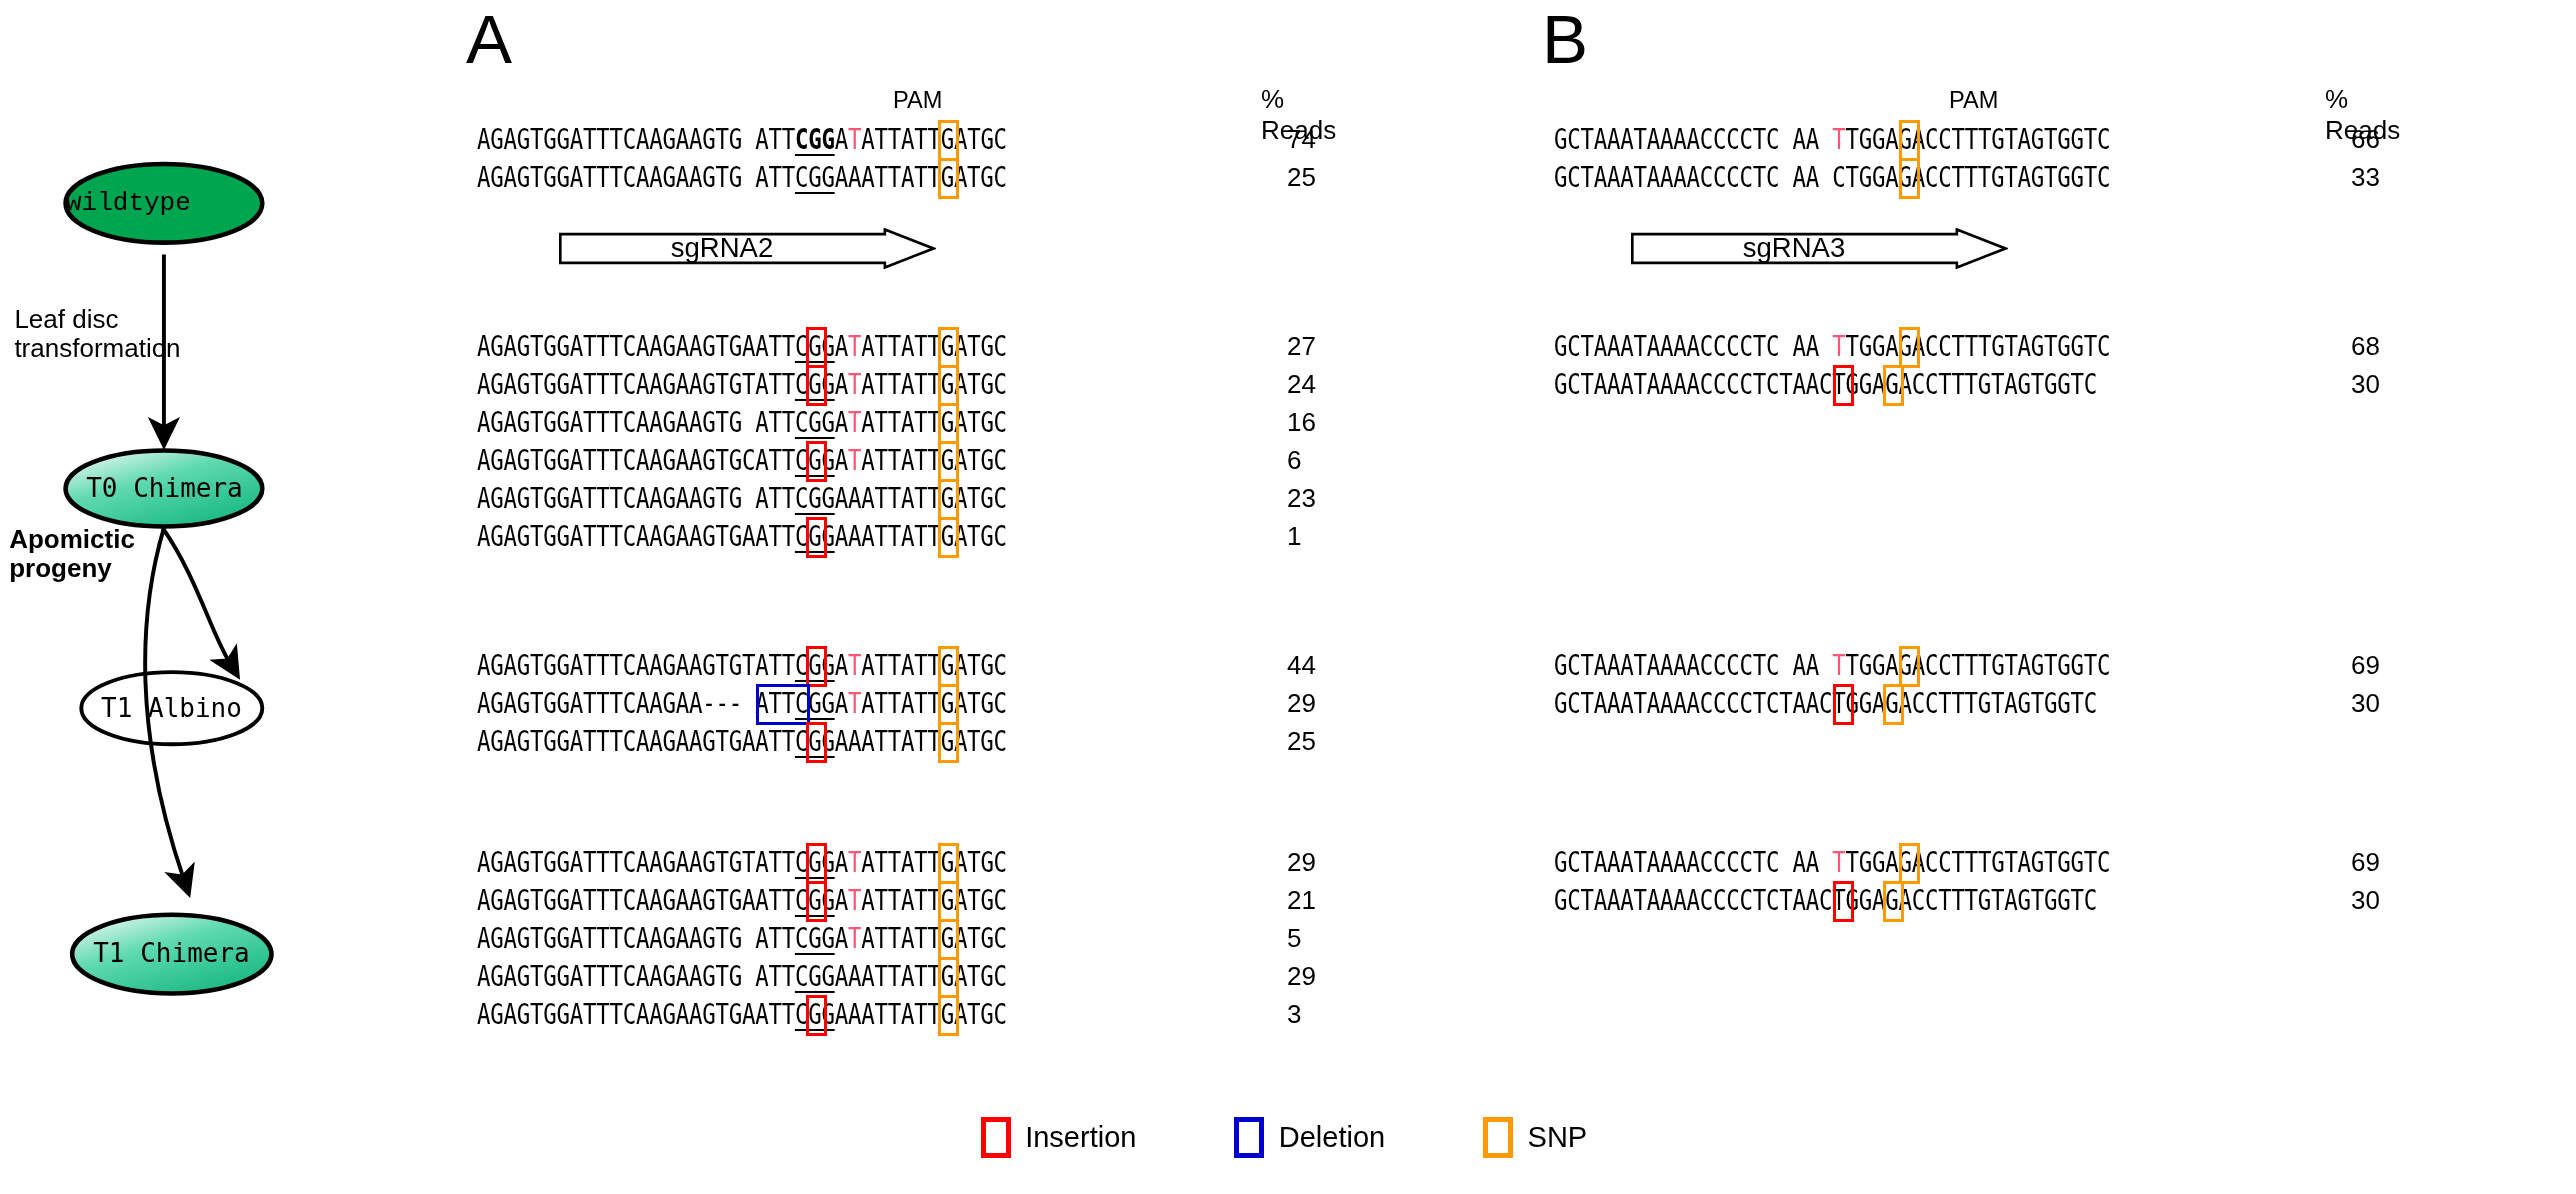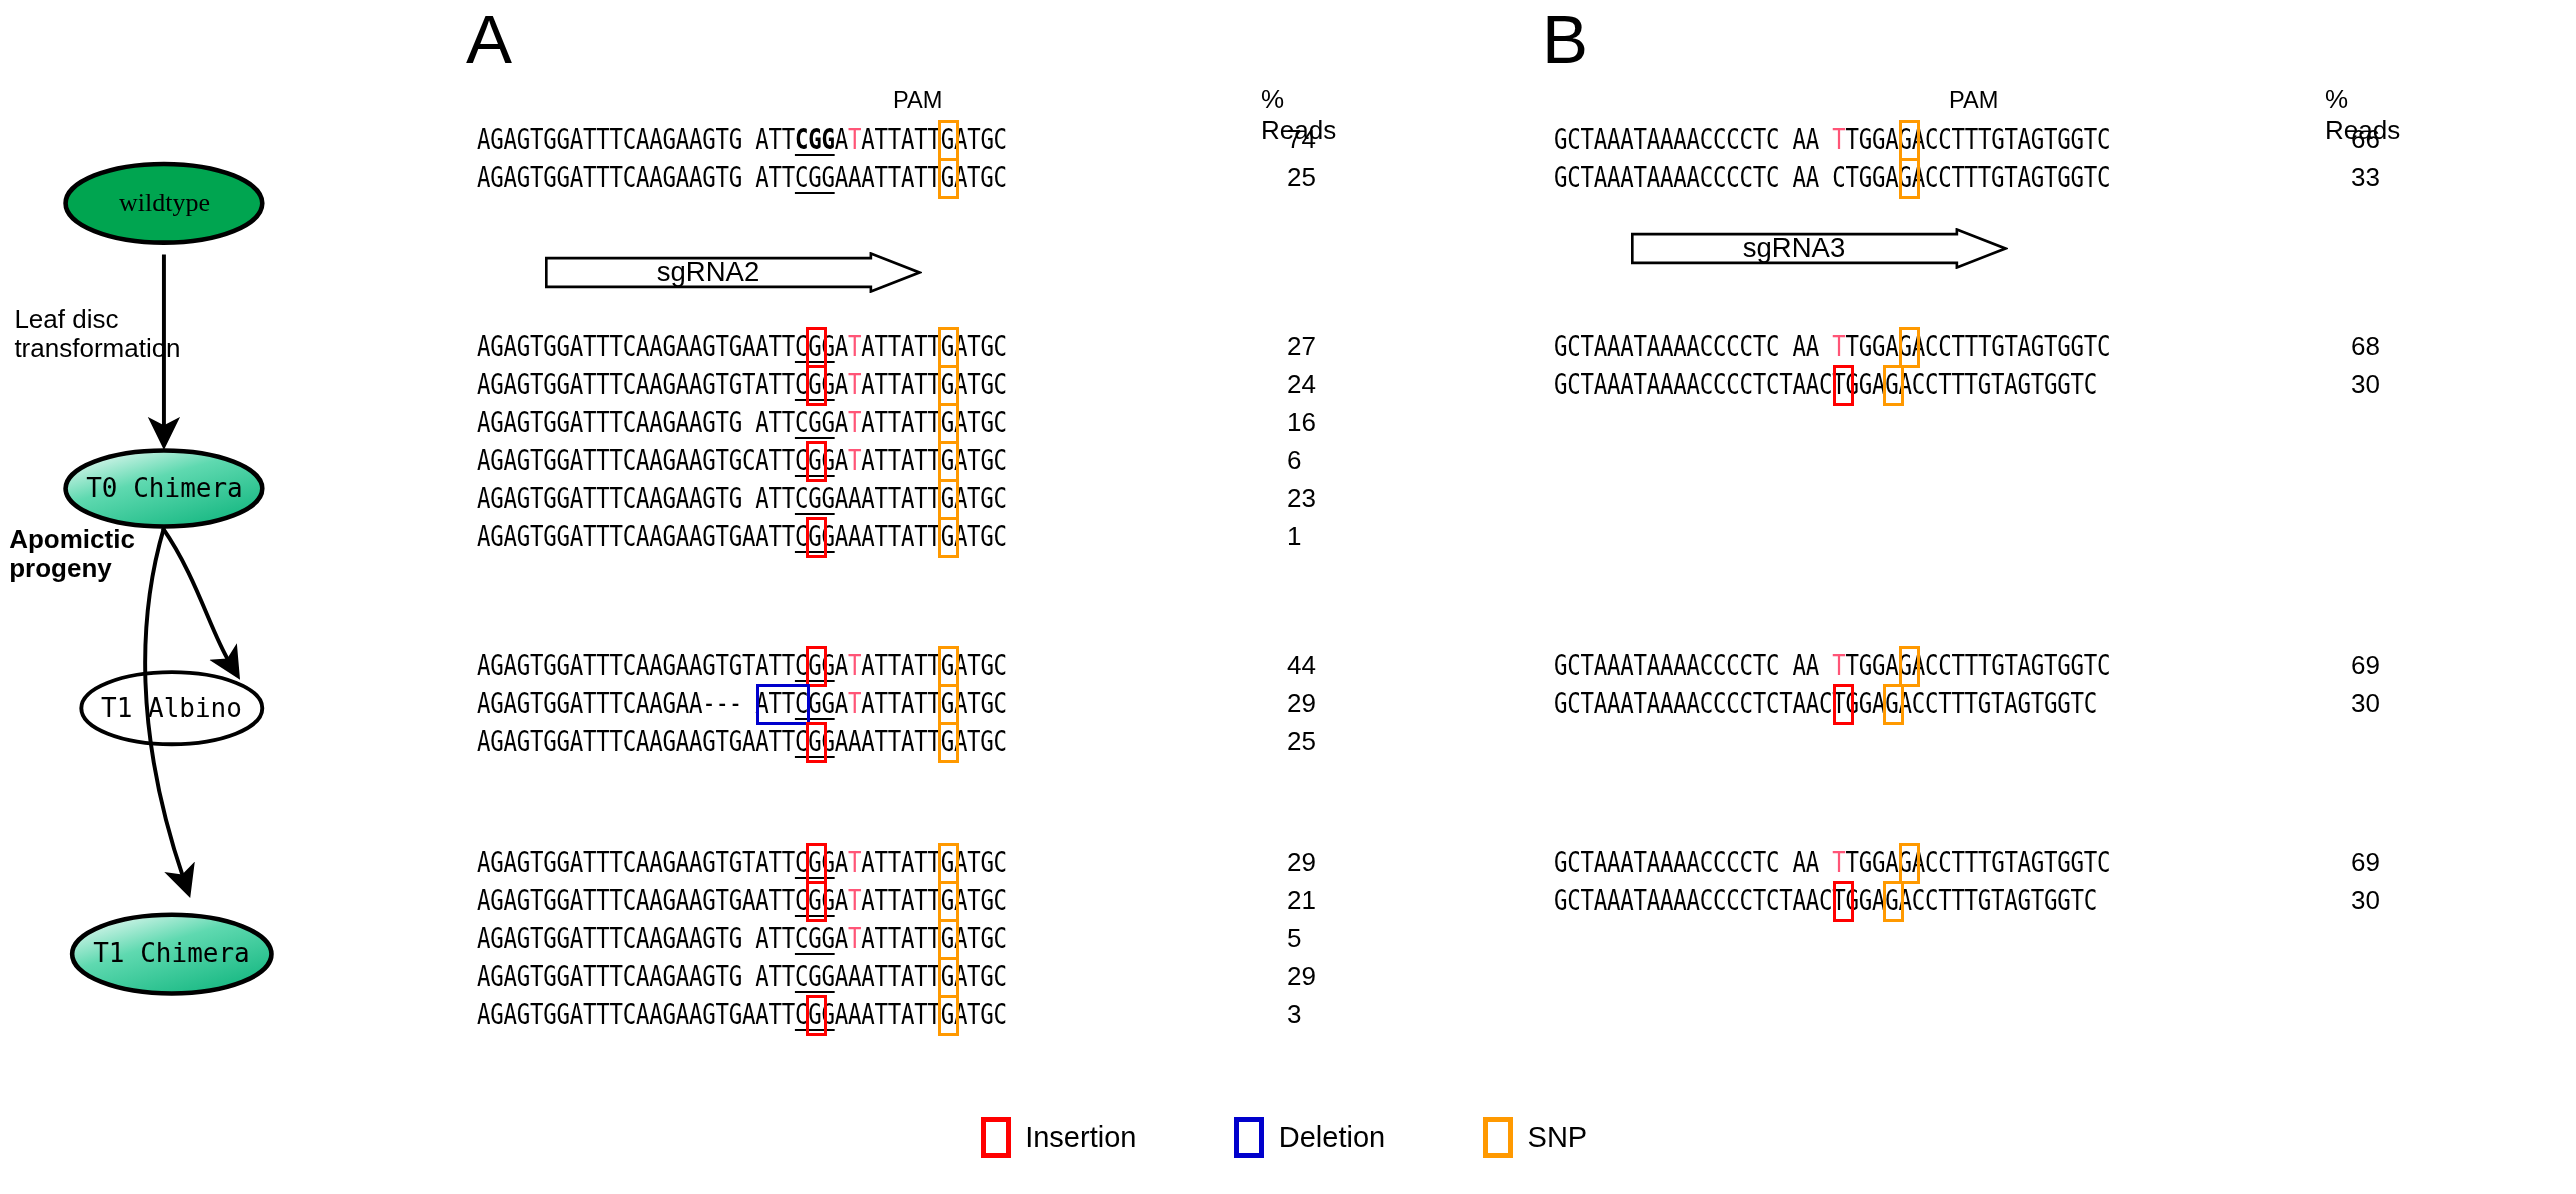--- a/index.html
+++ b/index.html
@@ -79,21 +79,21 @@
     <path d="M248,805 C300,880 320,960 350,1010" fill="none" stroke="#000" stroke-width="6" marker-end="url(#arrowhead)"></path>
 
     <path d="M250,805 C210,940 205,1120 280,1340" fill="none" stroke="#000" stroke-width="6" marker-end="url(#arrowhead)"></path>
   </svg>
 
   <div class="flow-label" style="left:14.4px;top:305px;width:197px;">Leaf disc
 transformation</div>
   <div class="flow-label" style="left:9.2px;top:525px;width:190px;font-weight:bold;">Apomictic
 progeny</div>
 
-  <div style="position:absolute;left:66px;top:188px;width:197px;text-align:center;font-family:Liberation Serif, serif;font-size:26px;">wildtype</div>
+  <div style="position:absolute;left:66px;top:188px;width:197px;font-family:Liberation Mono, monospace;font-size:26px;">wildtype</div>
   <div style="position:absolute;left:66px;top:473px;width:197px;text-align:center;font-family:'DejaVu Sans Mono',monospace;font-size:26px;">T0 Chimera</div>
   <div style="position:absolute;left:73px;top:693px;width:197px;text-align:center;font-family:'DejaVu Sans Mono',monospace;font-size:26px;">T1 Albino</div>
   <div style="position:absolute;left:73px;top:938px;width:197px;text-align:center;font-family:'DejaVu Sans Mono',monospace;font-size:26px;">T1 Chimera</div>
 </div>
 
 <div class="panel-letter" style="left:466px;top:5.2px;">A</div>
 <div class="seqpanel" id="panelA" style="left: 477px; height: 1062px;">
     <div class="pamlabel" style="left: 416px; top: 87px;">PAM</div>
     <div class="colhead" style="left: 784px; top: 84px;">% Reads</div>
     <div class="block" style="left: 0px; top: 123px;">
@@ -187,21 +187,21 @@
         <span class="hl snp" style="left: 461px; width: 20.5px; top: -2.6px; height: 41px;"></span>
         <span class="reads" style="left: 810px; top: 1.3px;">29</span>
       </div>
       <div class="row">
         <span class="seq">AGAGTGGATTTCAAGAAGTGAATT<u>CGG</u>AAATTATTGATGC</span>
         <span class="hl ins" style="left: 329px; width: 20.5px; top: -2.6px; height: 41px;"></span>
         <span class="hl snp" style="left: 461px; width: 20.5px; top: -2.6px; height: 41px;"></span>
         <span class="reads" style="left: 810px; top: 1.3px;">3</span>
       </div>
     </div>
-    <div class="sgrna" style="left: 68px; top: 228px; width: 377px; height: 41px; margin-top: 24px;"><svg width="377" height="41" viewBox="0 0 575 62">
+    <div class="sgrna" style="left: 82px; top: 228px; width: 377px; height: 41px;"><svg width="377" height="41" viewBox="0 0 575 62">
         <path d="M2,9 L497,9 L497,2 L571,31 L497,60 L497,53 L2,53 Z" fill="#fff" stroke="#000" stroke-width="4"></path>
       </svg><span class="lbl" style="padding-right: 51px;">sgRNA2</span></div>
   </div>
 
 <div class="panel-letter" style="left:1542px;top:5.2px;">B</div>
 <div class="seqpanel" id="panelB" style="left: 1554px; height: 948px;">
     <div class="pamlabel" style="left: 395px; top: 87px;">PAM</div>
     <div class="colhead" style="left: 771px; top: 84px;">% Reads</div>
     <div class="block" style="left: 0px; top: 123px;">
       <div class="row">

